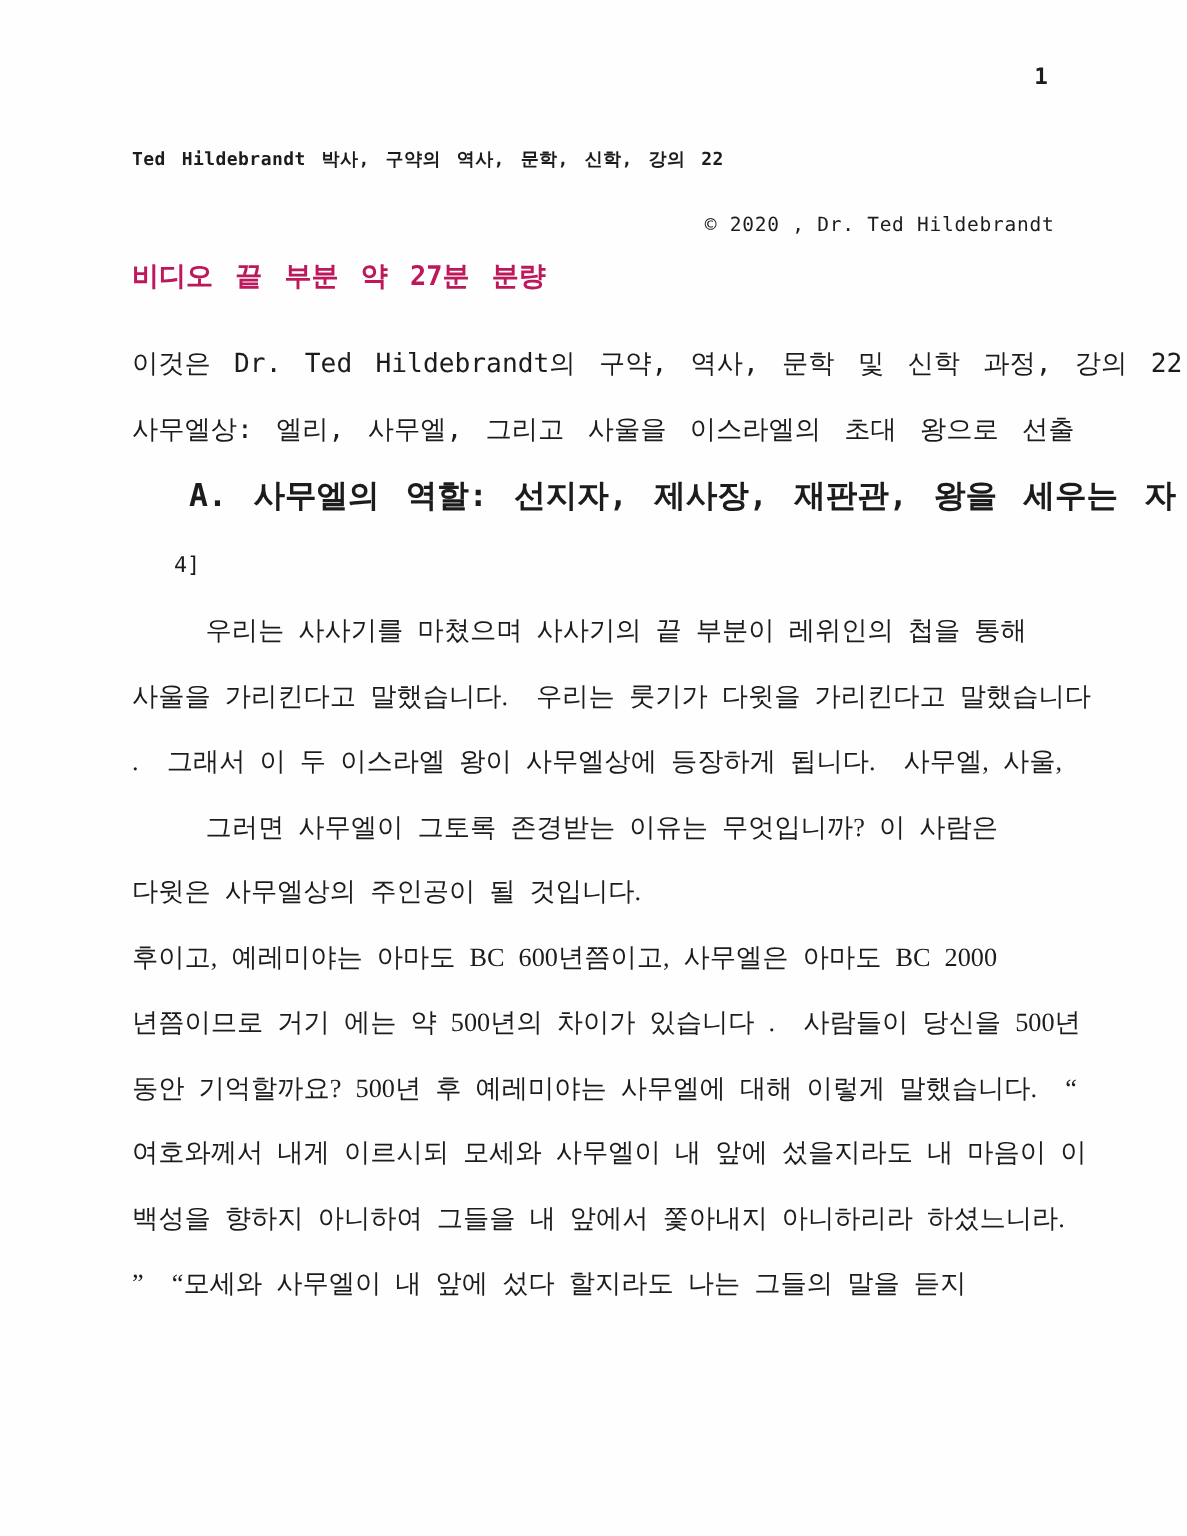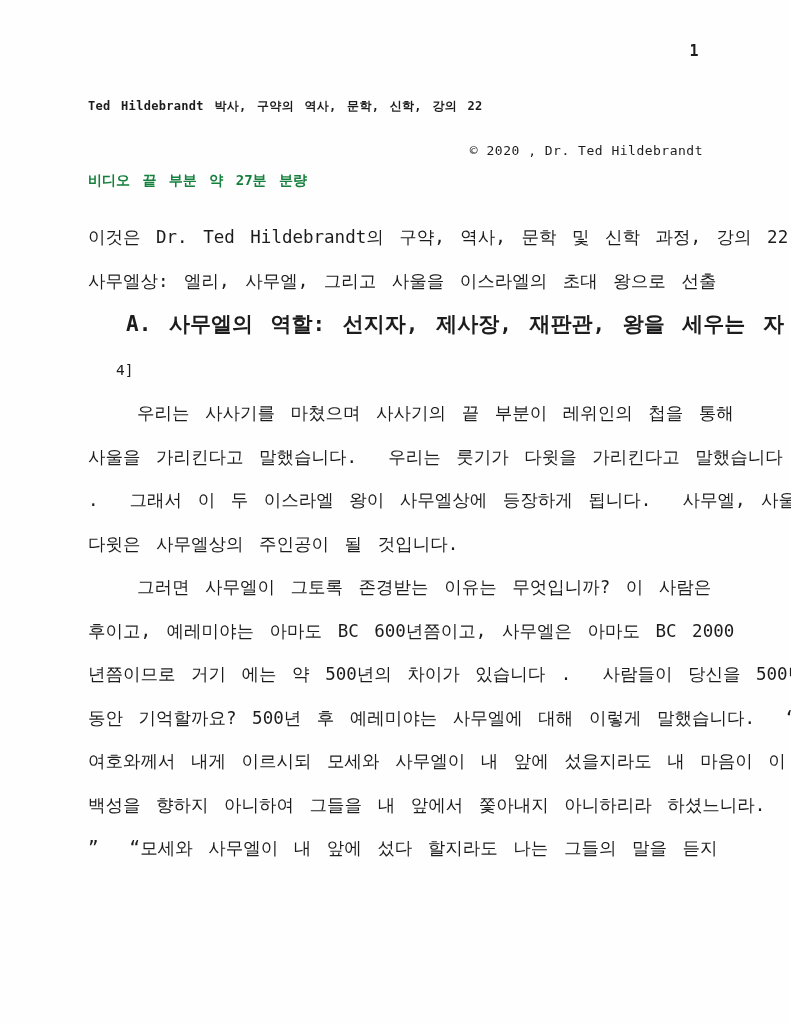--- a/index.html
+++ b/index.html
@@ -36,23 +36,23 @@
   }
   .copyright {
     margin-top: 28px;
     font-size: 13px;
     white-space: pre;
     letter-spacing: 0.5px;
     text-align: right;
   }
   .notice {
     margin-top: 14px;
-    font-size: 14px;
+    font-size: 18px;
     font-weight: bold;
-    color: #15803d;
+    color: #be185d;
     white-space: pre;
     word-spacing: 4px;
   }
   .intro {
     margin-top: 26px;
   }
   .line {
     font-size: 17.5px;
     line-height: 43.5px;
     white-space: pre;
@@ -75,20 +75,21 @@
     letter-spacing: 0.5px;
   }
   .heading-time-wrap {
     padding-left: 28px;
     font-size: 14.5px;
     line-height: 43.5px;
     white-space: pre;
   }
   .body-text {
     margin-top: 0;
+    font-family: Liberation Serif, serif;
   }
   .line.first {
     padding-left: 49px;
   }
 </style>
 </head>
 <body>
 
 <div class="page">
 
@@ -105,22 +106,22 @@
     <div class="line">사무엘상: 엘리, 사무엘, 그리고 사울을 이스라엘의 초대 왕으로 선출</div>
   </div>
 
   <div class="heading-line"><span class="heading-bold">A. 사무엘의 역할: 선지자, 제사장, 재판관, 왕을 세우는 자 </span><span class="heading-time">[0:00-4:2</span></div>
   <div class="heading-time-wrap">4]</div>
 
   <div class="body-text">
     <div class="line first">우리는 사사기를 마쳤으며 사사기의 끝 부분이 레위인의 첩을 통해</div>
     <div class="line">사울을 가리킨다고 말했습니다.  우리는 룻기가 다윗을 가리킨다고 말했습니다</div>
     <div class="line">.  그래서 이 두 이스라엘 왕이 사무엘상에 등장하게 됩니다.  사무엘, 사울,</div>
+    <div class="line first">그러면 사무엘이 그토록 존경받는 이유는 무엇입니까? 이 사람은</div>
     <div class="line">다윗은 사무엘상의 주인공이 될 것입니다.</div>
-    <div class="line first">그러면 사무엘이 그토록 존경받는 이유는 무엇입니까? 이 사람은</div>
     <div class="line">후이고, 예레미야는 아마도 BC 600년쯤이고, 사무엘은 아마도 BC 2000</div>
     <div class="line">년쯤이므로 거기 에는 약 500년의 차이가 있습니다 .  사람들이 당신을 500년</div>
     <div class="line">동안 기억할까요? 500년 후 예레미야는 사무엘에 대해 이렇게 말했습니다.  “</div>
     <div class="line">여호와께서 내게 이르시되 모세와 사무엘이 내 앞에 섰을지라도 내 마음이 이</div>
     <div class="line">백성을 향하지 아니하여 그들을 내 앞에서 쫓아내지 아니하리라 하셨느니라.</div>
     <div class="line">”  “모세와 사무엘이 내 앞에 섰다 할지라도 나는 그들의 말을 듣지</div>
   </div>
 
 </div>
 

